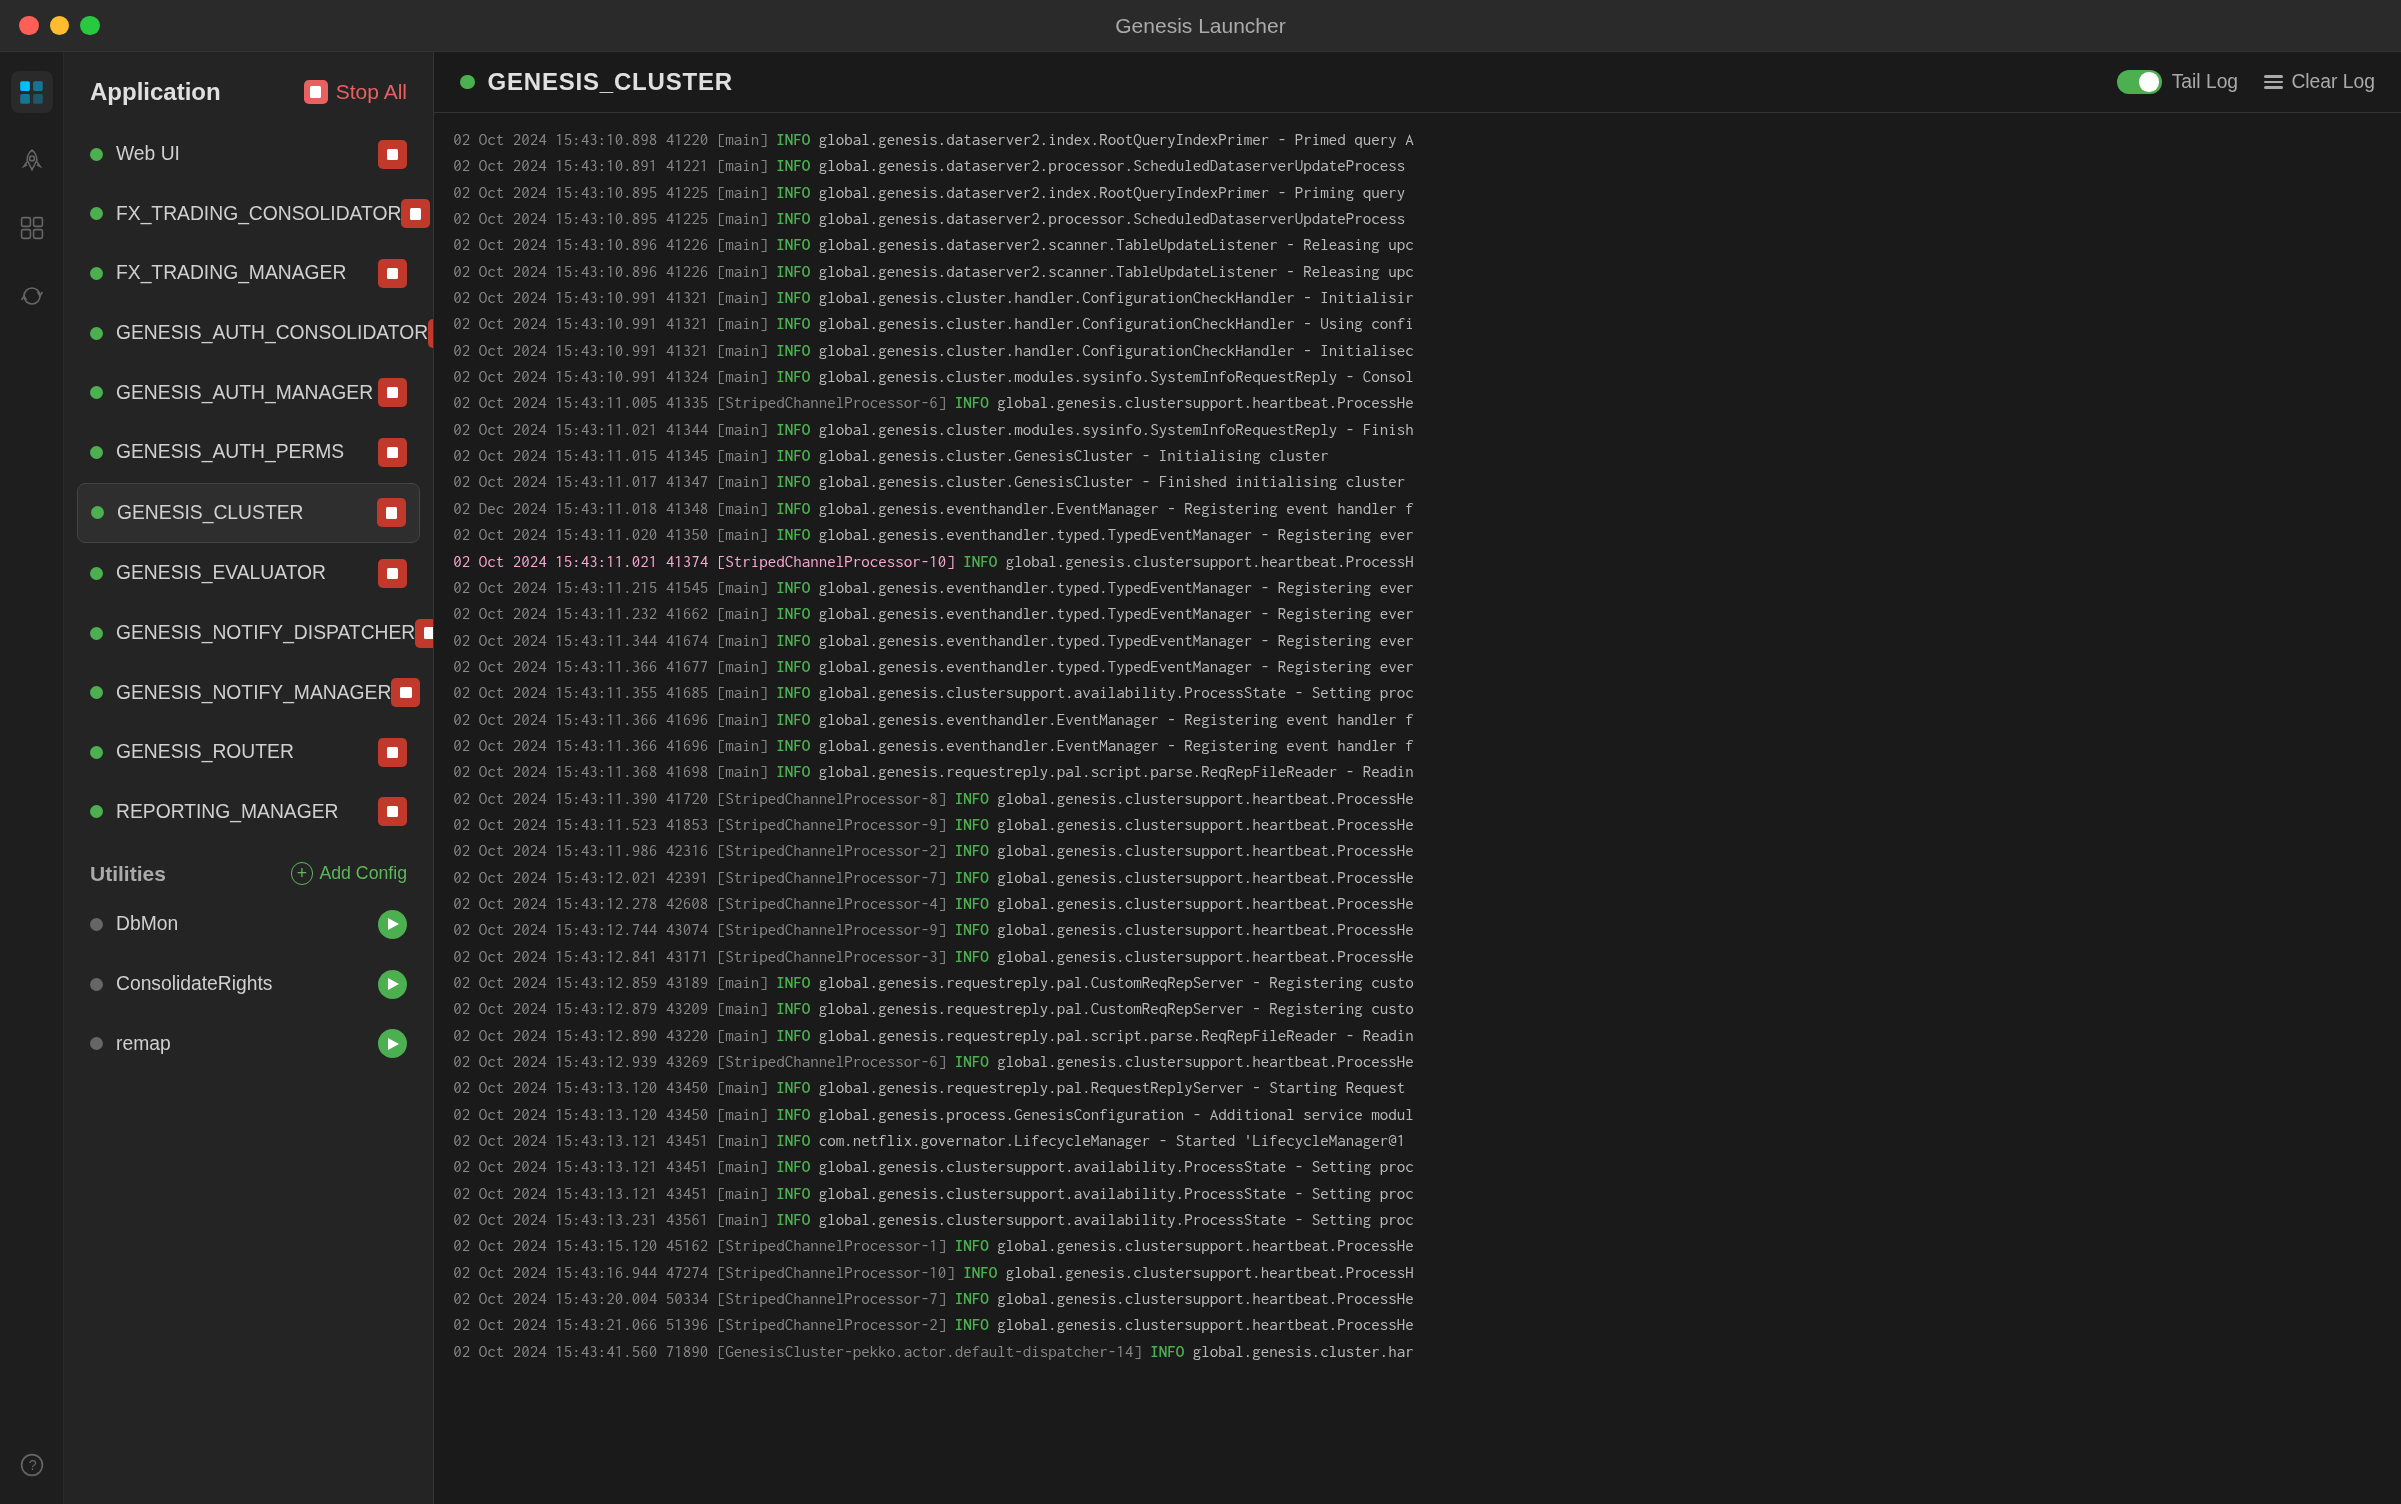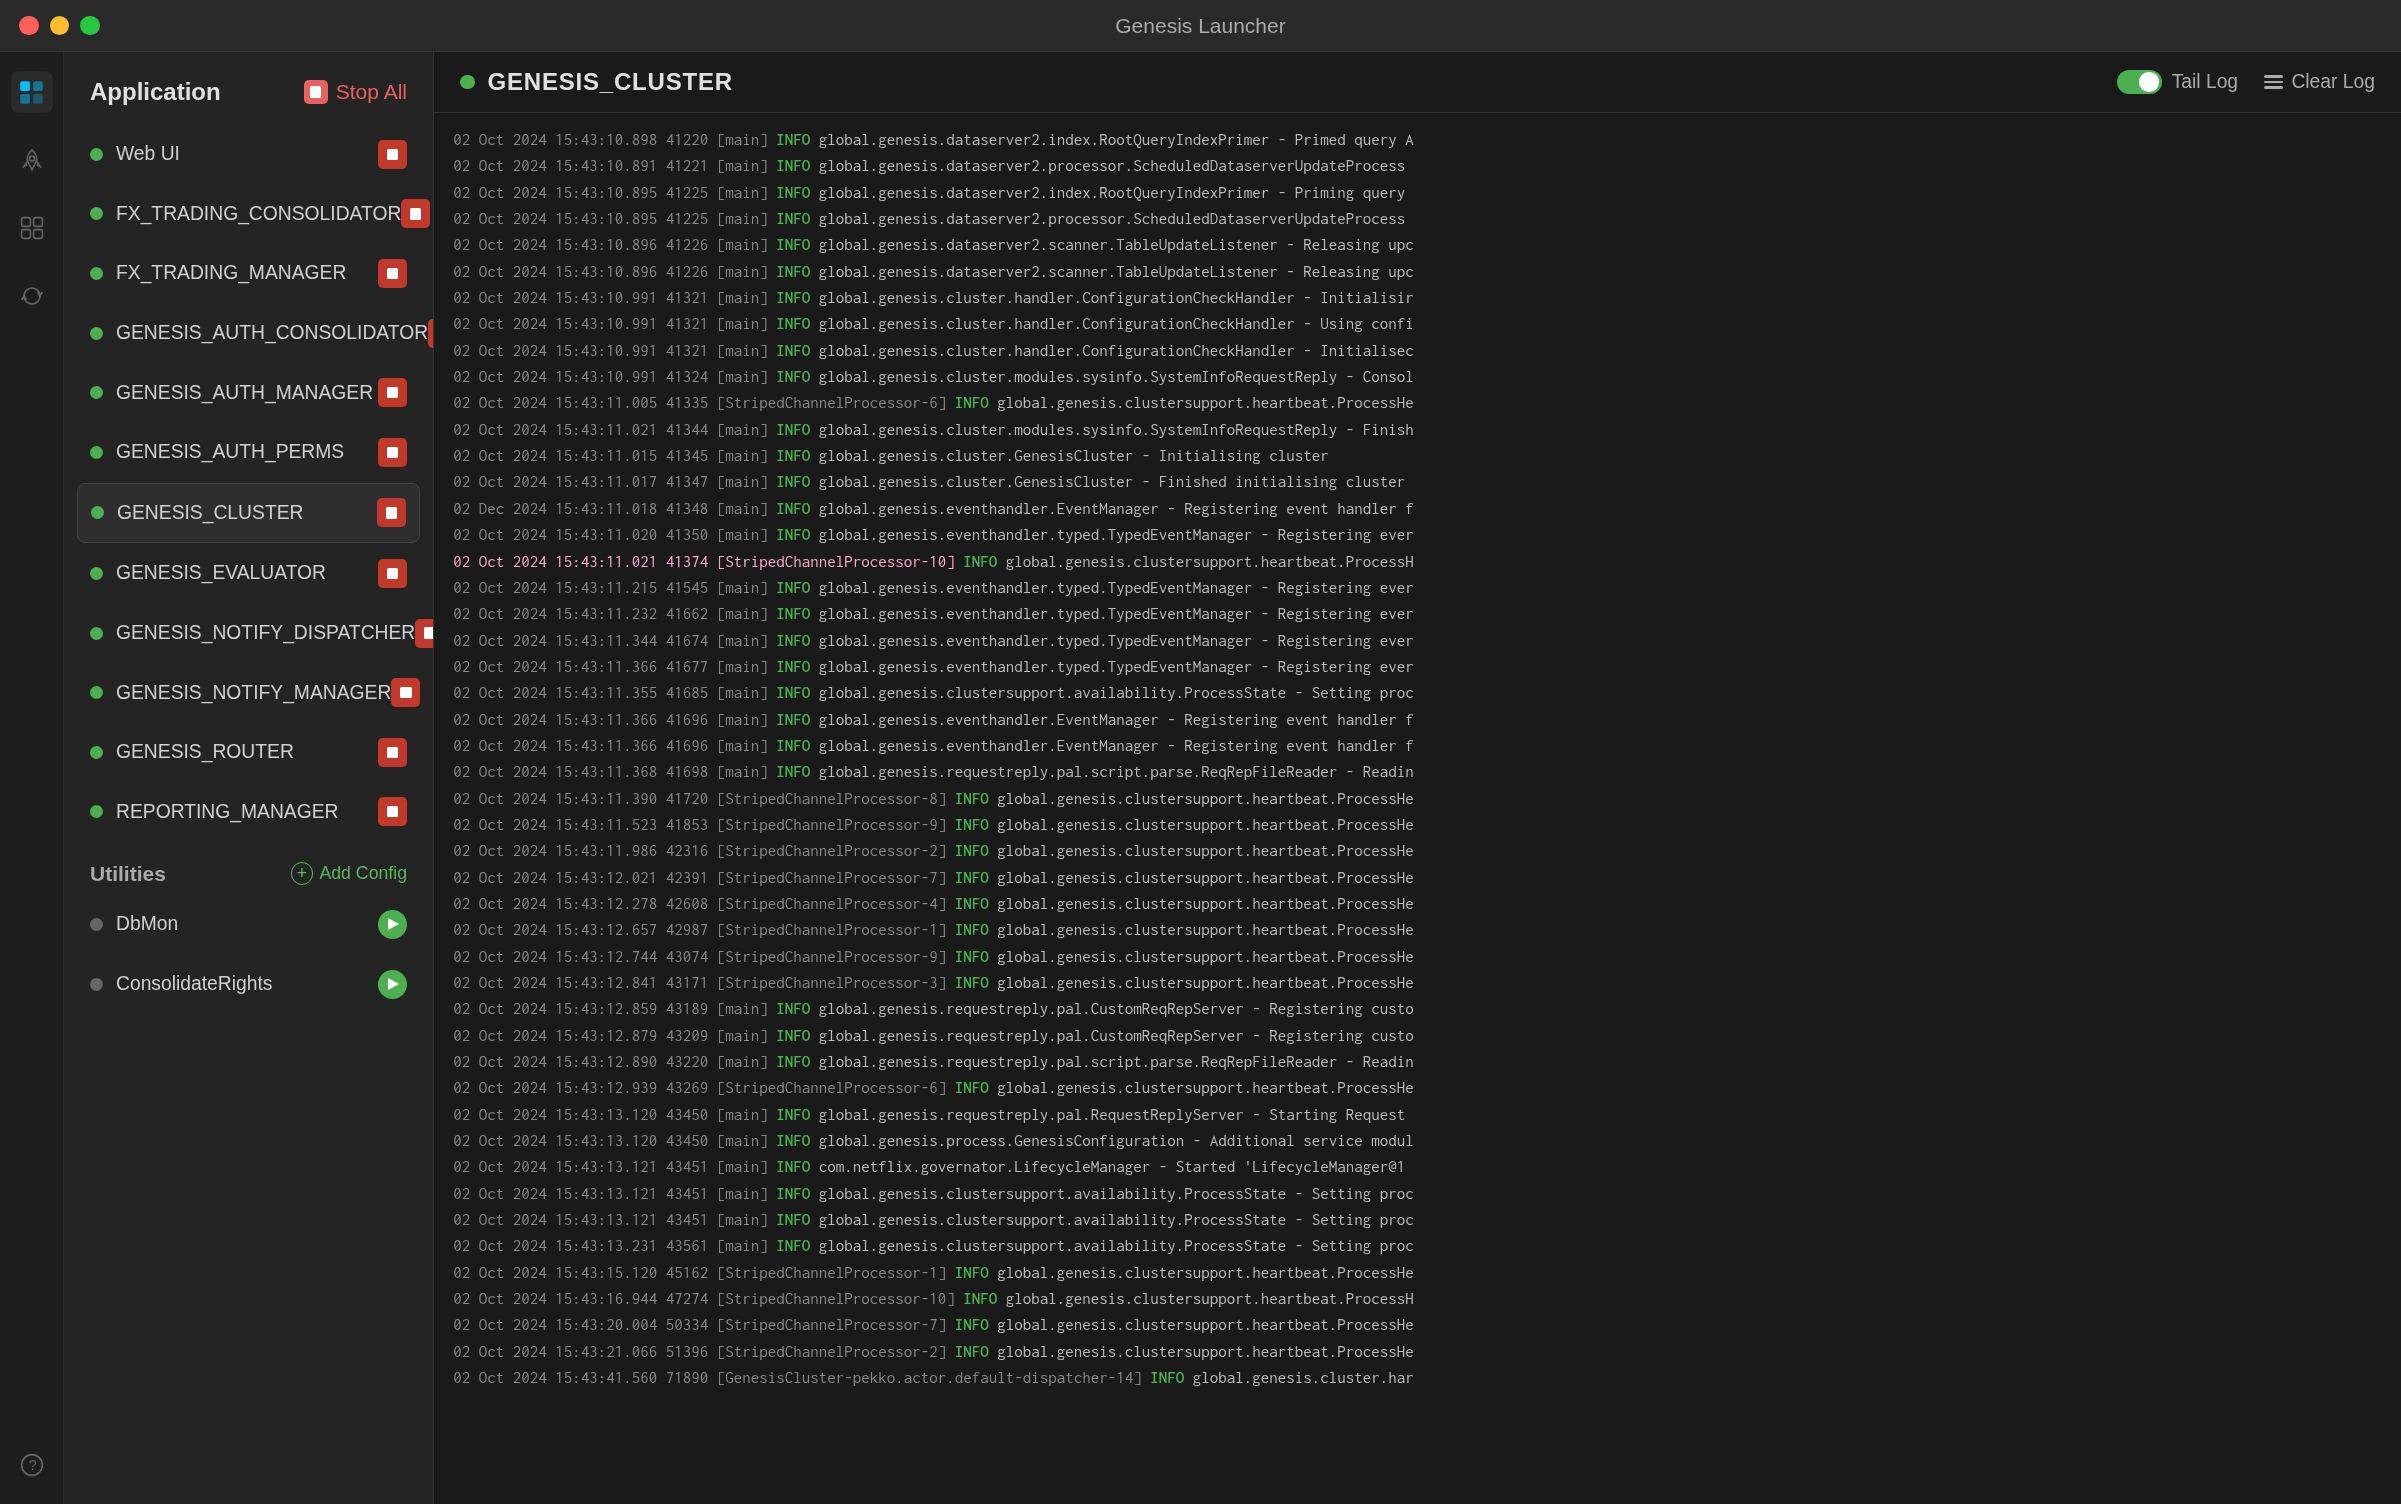--- a/index.html
+++ b/index.html
@@ -548,20 +548,29 @@
           </div>
           <div class="app-item">
             <div class="app-item-left">
               <div class="status-dot gray"></div>
               <span class="app-name">ConsolidateRights</span>
             </div>
             <button class="app-play-btn">
               <div class="play-triangle"></div>
             </button>
           </div>
+          <div class="app-item">
+            <div class="app-item-left">
+              <div class="status-dot gray"></div>
+              <span class="app-name">remap</span>
+            </div>
+            <button class="app-play-btn">
+              <div class="play-triangle"></div>
+            </button>
+          </div>
         </div>
       </div>
   </div>
 
   <div class="log-panel">
     <div class="log-header">
       <div class="log-title-area">
         <div class="log-dot"></div>
         <span class="log-title">GENESIS_CLUSTER</span>
       </div>
@@ -607,21 +616,20 @@
         <div class="log-line"><span style="color: rgb(136, 136, 136);">02 Oct 2024 15:43:11.366  41677  [main] </span><span class="info-tag">INFO</span><span style="color: rgb(187, 187, 187);">  global.genesis.eventhandler.typed.TypedEventManager - Registering ever</span></div>
         <div class="log-line"><span style="color: rgb(136, 136, 136);">02 Oct 2024 15:43:11.355  41685  [main] </span><span class="info-tag">INFO</span><span style="color: rgb(187, 187, 187);">  global.genesis.clustersupport.availability.ProcessState - Setting proc</span></div>
         <div class="log-line"><span style="color: rgb(136, 136, 136);">02 Oct 2024 15:43:11.366  41696  [main] </span><span class="info-tag">INFO</span><span style="color: rgb(187, 187, 187);">  global.genesis.eventhandler.EventManager - Registering event handler f</span></div>
         <div class="log-line"><span style="color: rgb(136, 136, 136);">02 Oct 2024 15:43:11.366  41696  [main] </span><span class="info-tag">INFO</span><span style="color: rgb(187, 187, 187);">  global.genesis.eventhandler.EventManager - Registering event handler f</span></div>
         <div class="log-line"><span style="color: rgb(136, 136, 136);">02 Oct 2024 15:43:11.368  41698  [main] </span><span class="info-tag">INFO</span><span style="color: rgb(187, 187, 187);">  global.genesis.requestreply.pal.script.parse.ReqRepFileReader - Readin</span></div>
         <div class="log-line"><span style="color: rgb(136, 136, 136);">02 Oct 2024 15:43:11.390  41720  [StripedChannelProcessor-8] </span><span class="info-tag">INFO</span><span style="color: rgb(187, 187, 187);">  global.genesis.clustersupport.heartbeat.ProcessHe</span></div>
         <div class="log-line"><span style="color: rgb(136, 136, 136);">02 Oct 2024 15:43:11.523  41853  [StripedChannelProcessor-9] </span><span class="info-tag">INFO</span><span style="color: rgb(187, 187, 187);">  global.genesis.clustersupport.heartbeat.ProcessHe</span></div>
         <div class="log-line"><span style="color: rgb(136, 136, 136);">02 Oct 2024 15:43:11.986  42316  [StripedChannelProcessor-2] </span><span class="info-tag">INFO</span><span style="color: rgb(187, 187, 187);">  global.genesis.clustersupport.heartbeat.ProcessHe</span></div>
         <div class="log-line"><span style="color: rgb(136, 136, 136);">02 Oct 2024 15:43:12.021  42391  [StripedChannelProcessor-7] </span><span class="info-tag">INFO</span><span style="color: rgb(187, 187, 187);">  global.genesis.clustersupport.heartbeat.ProcessHe</span></div>
         <div class="log-line"><span style="color: rgb(136, 136, 136);">02 Oct 2024 15:43:12.278  42608  [StripedChannelProcessor-4] </span><span class="info-tag">INFO</span><span style="color: rgb(187, 187, 187);">  global.genesis.clustersupport.heartbeat.ProcessHe</span></div>
-        <div class="log-line"><span style="color: rgb(136, 136, 136);">02 Oct 2024 15:43:12.657  42987  [StripedChannelProcessor-1] </span><span class="info-tag">INFO</span><span style="color: rgb(187, 187, 187);">  global.genesis.clustersupport.heartbeat.ProcessHe</span></div>
         <div class="log-line"><span style="color: rgb(136, 136, 136);">02 Oct 2024 15:43:12.744  43074  [StripedChannelProcessor-9] </span><span class="info-tag">INFO</span><span style="color: rgb(187, 187, 187);">  global.genesis.clustersupport.heartbeat.ProcessHe</span></div>
         <div class="log-line"><span style="color: rgb(136, 136, 136);">02 Oct 2024 15:43:12.841  43171  [StripedChannelProcessor-3] </span><span class="info-tag">INFO</span><span style="color: rgb(187, 187, 187);">  global.genesis.clustersupport.heartbeat.ProcessHe</span></div>
         <div class="log-line"><span style="color: rgb(136, 136, 136);">02 Oct 2024 15:43:12.859  43189  [main] </span><span class="info-tag">INFO</span><span style="color: rgb(187, 187, 187);">  global.genesis.requestreply.pal.CustomReqRepServer - Registering custo</span></div>
         <div class="log-line"><span style="color: rgb(136, 136, 136);">02 Oct 2024 15:43:12.879  43209  [main] </span><span class="info-tag">INFO</span><span style="color: rgb(187, 187, 187);">  global.genesis.requestreply.pal.CustomReqRepServer - Registering custo</span></div>
         <div class="log-line"><span style="color: rgb(136, 136, 136);">02 Oct 2024 15:43:12.890  43220  [main] </span><span class="info-tag">INFO</span><span style="color: rgb(187, 187, 187);">  global.genesis.requestreply.pal.script.parse.ReqRepFileReader - Readin</span></div>
         <div class="log-line"><span style="color: rgb(136, 136, 136);">02 Oct 2024 15:43:12.939  43269  [StripedChannelProcessor-6] </span><span class="info-tag">INFO</span><span style="color: rgb(187, 187, 187);">  global.genesis.clustersupport.heartbeat.ProcessHe</span></div>
         <div class="log-line"><span style="color: rgb(136, 136, 136);">02 Oct 2024 15:43:13.120  43450  [main] </span><span class="info-tag">INFO</span><span style="color: rgb(187, 187, 187);">  global.genesis.requestreply.pal.RequestReplyServer - Starting Request</span></div>
         <div class="log-line"><span style="color: rgb(136, 136, 136);">02 Oct 2024 15:43:13.120  43450  [main] </span><span class="info-tag">INFO</span><span style="color: rgb(187, 187, 187);">  global.genesis.process.GenesisConfiguration - Additional service modul</span></div>
         <div class="log-line"><span style="color: rgb(136, 136, 136);">02 Oct 2024 15:43:13.121  43451  [main] </span><span class="info-tag">INFO</span><span style="color: rgb(187, 187, 187);">  com.netflix.governator.LifecycleManager - Started 'LifecycleManager@1</span></div>
         <div class="log-line"><span style="color: rgb(136, 136, 136);">02 Oct 2024 15:43:13.121  43451  [main] </span><span class="info-tag">INFO</span><span style="color: rgb(187, 187, 187);">  global.genesis.clustersupport.availability.ProcessState - Setting proc</span></div>

